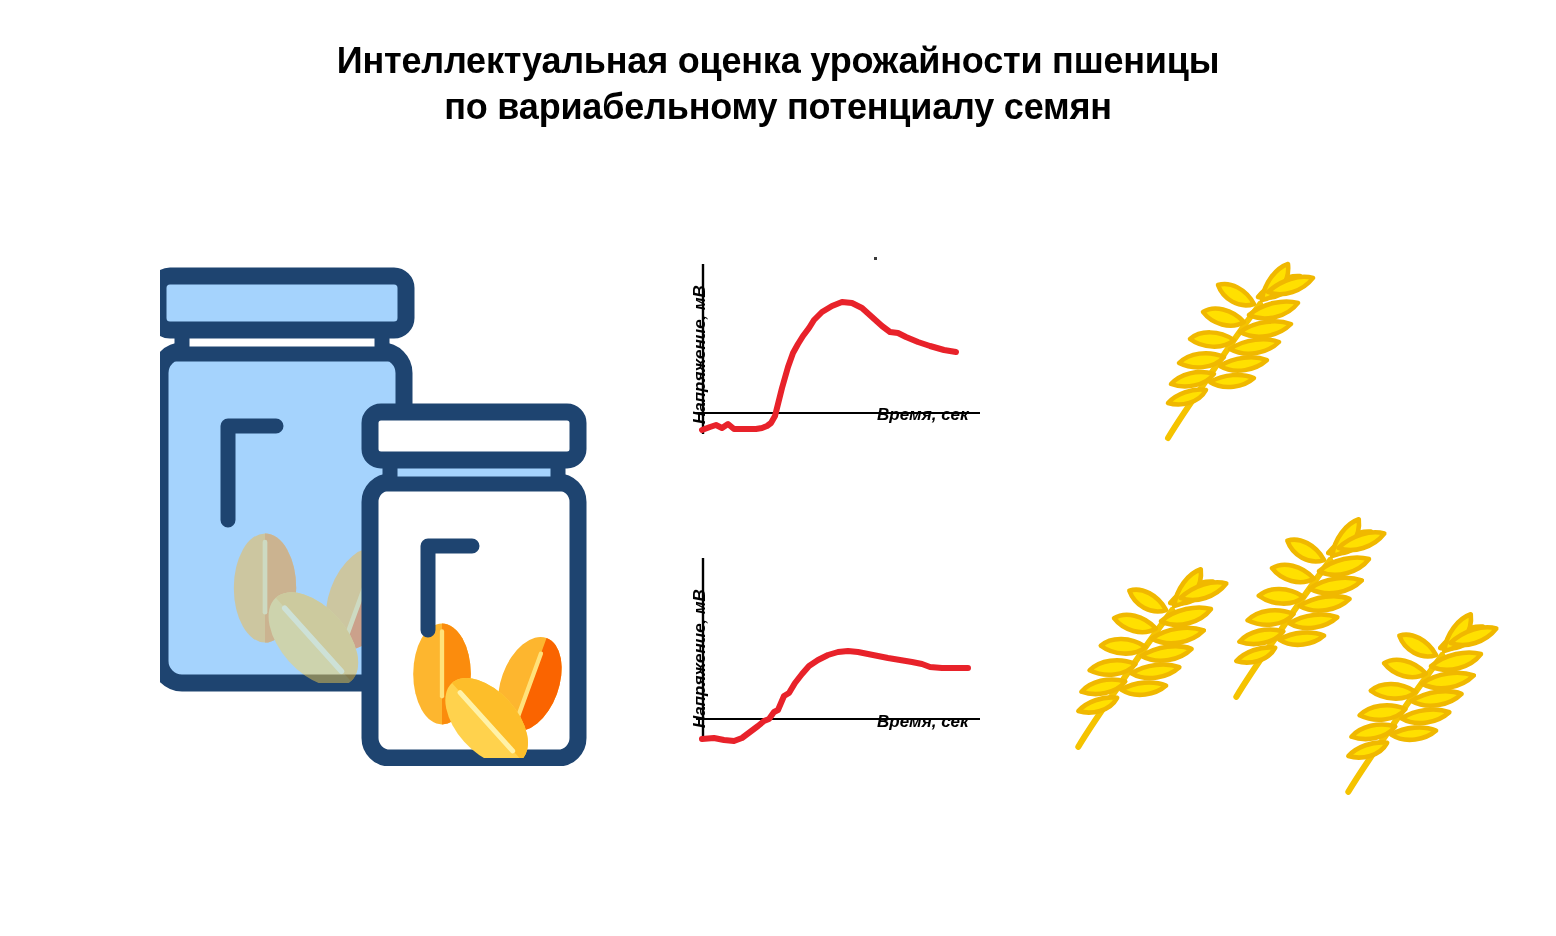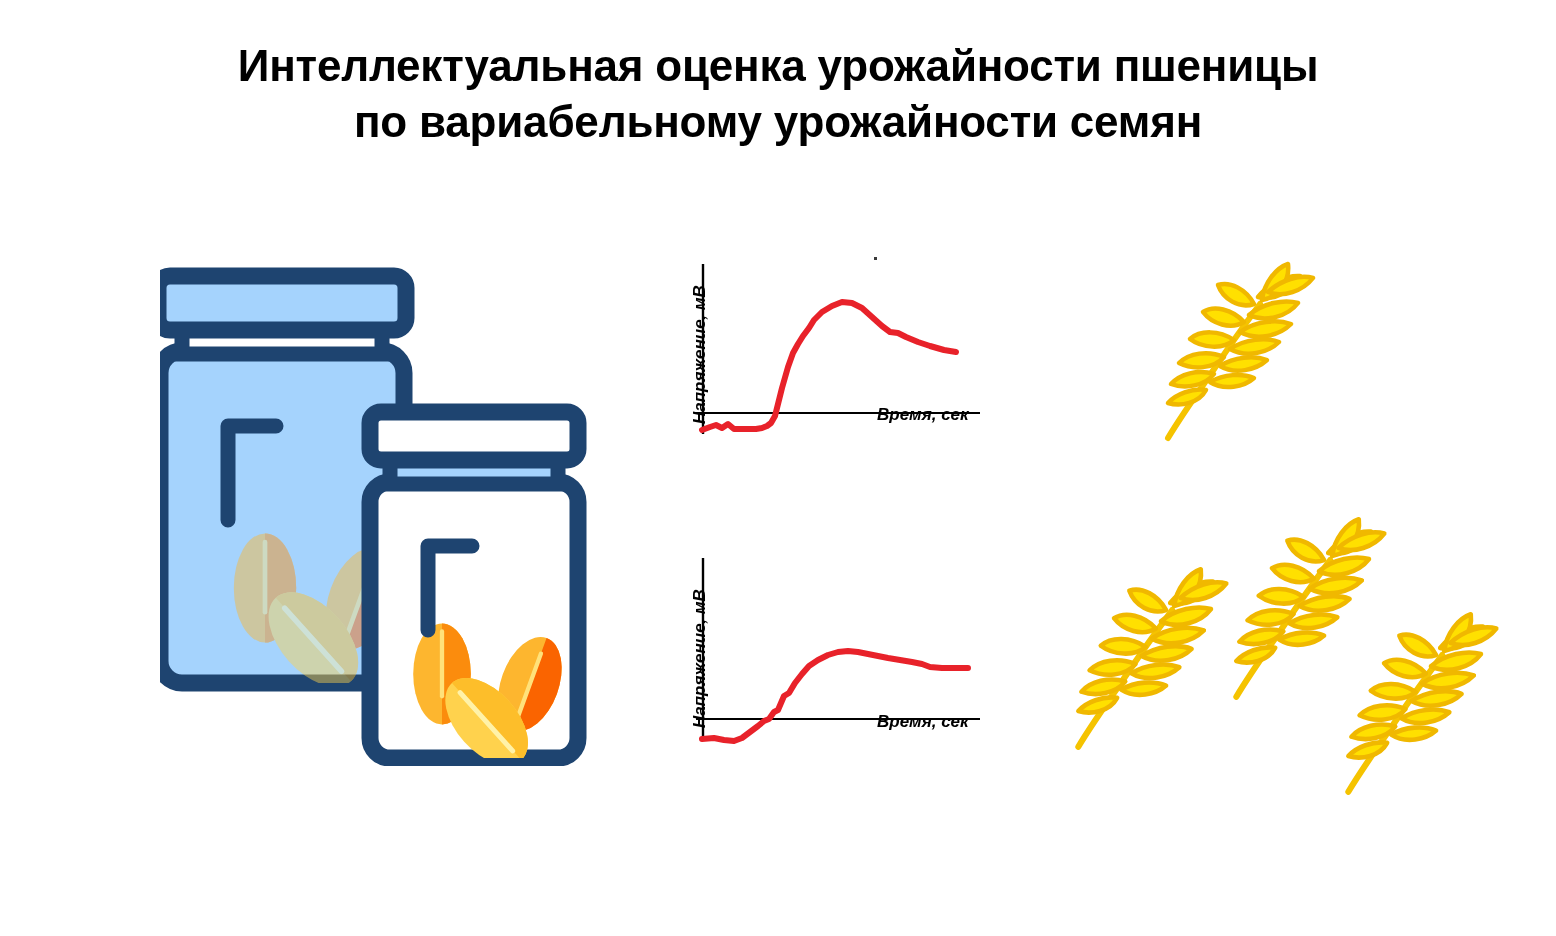--- a/index.html
+++ b/index.html
@@ -21,21 +21,21 @@
 
   
   #title {
     position: absolute;
     left: 178px;
     top: 38px;
     width: 1200px;
     text-align: center;
     font-family: "Liberation Sans", sans-serif;
     font-weight: bold;
-    font-size: 44px;
+    font-size: 36px;
     line-height: 1.28;
     color: #000000;
     letter-spacing: -0.2px;
   }
   #title .tline { display: block; }
 
   
   .chart {
     position: absolute;
   }
@@ -67,21 +67,21 @@
     background: #3a3a3a;
   }
 </style>
 </head>
 <body>
 
 <div id="slide">
 
   <div id="title">
     <span class="tline">Интеллектуальная оценка урожайности пшеницы</span>
-    <span class="tline">по вариабельному урожайности семян</span>
+    <span class="tline">по вариабельному потенциалу семян</span>
   </div>
 
   <div id="jars">
     <svg width="470" height="500" viewBox="0 0 470 500" xmlns="http://www.w3.org/2000/svg">
       <defs>
 
         <g id="seed-trio">
 
           <ellipse cx="0" cy="0" rx="40" ry="70" fill="#FDB62F"></ellipse>
           <path d="M0,-70 a40,70 0 0 1 0,140 Z" fill="#FB8C0D"></path>

